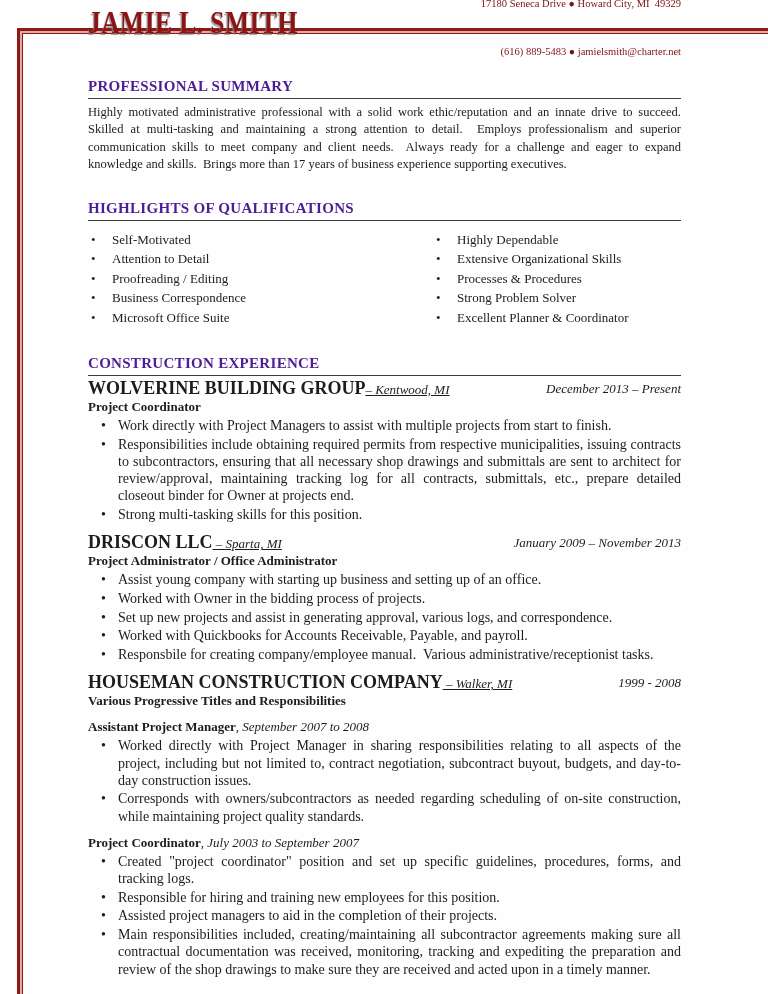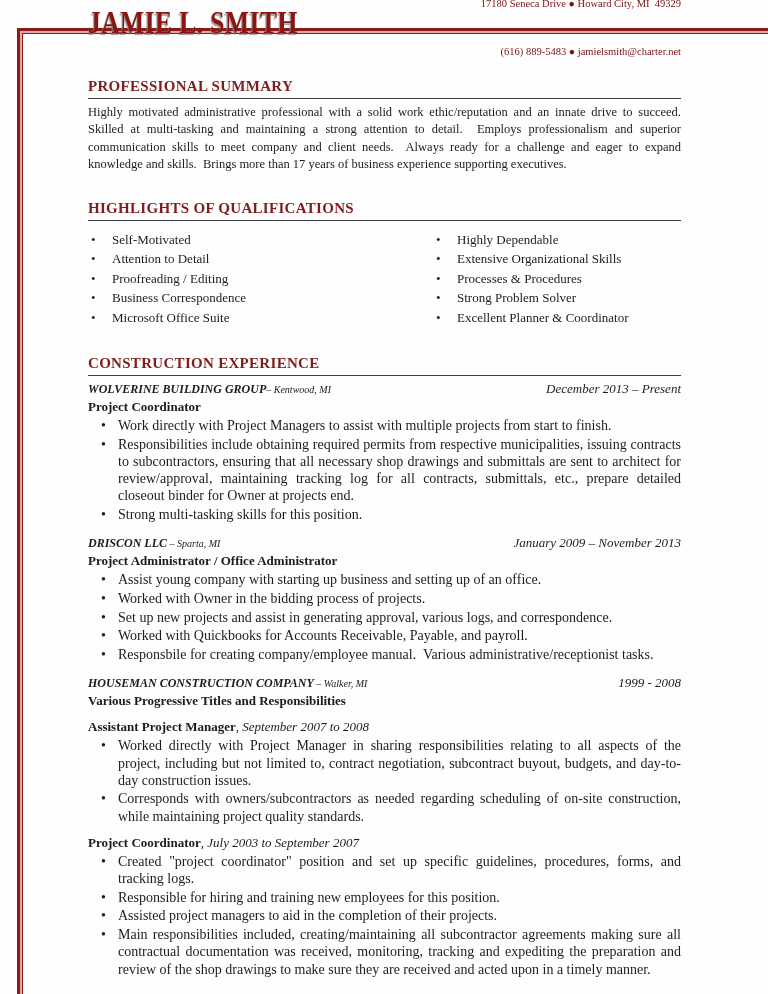--- a/index.html
+++ b/index.html
@@ -16,40 +16,40 @@
     border-top:1px solid #8c1a16; border-left:1px solid #8c1a16; }
 
   .content { position:absolute; left:88px; top:0; width:593px; color:#1c1c1c; }
 
   .header { display:flex; justify-content:space-between; align-items:center; height:44px;font-family:Liberation Serif, serif; }
   h1 { font-size:32px; line-height:36px; font-weight:bold; color:#8b1414; white-space:nowrap;
     transform:scaleX(0.8); transform-origin:left center;
     text-shadow:-1.5px 1.5px 1px rgba(125,125,125,0.75); letter-spacing:0.5px; }
   .contact { margin-top:12px; text-align:right; font-size:10.5px; line-height:16px; color:#7c1113; white-space:pre; }
 
-  h2 { font-size:15px; font-weight:bold; color:#7f1d1d; letter-spacing:0.3px;
+  h2 { font-size:15px; font-weight:bold; color:#4c1d95; letter-spacing:0.3px;
     border-bottom:1.5px solid #3d3d3d; padding-bottom:3px; }
   .sec-summary { margin-top:34px; }
   .sec-qual { margin-top:26px; }
   .sec-exp { margin-top:28px; }
 
   .body-text { font-size:12.5px; line-height:17.4px; text-align:justify; white-space:pre-wrap; margin-top:5px; }
 
   .qual-cols { display:flex; margin-top:9px;gap:43px; }
   .qual-col { list-style:none; }
   .qual-col.left { width:302px; }
   .qual-col.right { flex:1; }
   .qual-col li { position:relative; padding-left:24px; font-size:13px; line-height:19.5px; }
   .qual-col li::before { content:"\2022"; position:absolute; left:3px; top:0; }
 
   .job { margin-top:11px; }
   .job.first { margin-top:4px; }
   .job-line { display:flex; justify-content:space-between; font-size:13px; line-height:17px; }
-  .company { font-weight:bold; font-style:italic; font-size:12px; }
-  .company-loc { font-style:italic; font-weight:normal; font-size:10px; }
+  .company { font-weight:bold; font-size:18px; }
+  .company-loc { font-style:italic; font-weight:normal; font-size:13px;text-decoration:underline; }
   .job-dates { font-style:italic; white-space:nowrap; }
   .job-title { font-weight:bold; font-size:13px; line-height:17px; }
 
   ul.bullets { list-style:none; margin-top:2px; }
   ul.bullets li { position:relative; padding-left:30px; font-size:14px; line-height:17.2px;
     text-align:justify; white-space:pre-wrap; margin-bottom:1.5px;font-family:Liberation Serif, serif; }
   ul.bullets li::before { content:"\2022"; position:absolute; left:13px; top:0; white-space:normal; }
 
   .role { margin-top:9px; }
   .role-line { font-size:13px; line-height:17px; }

